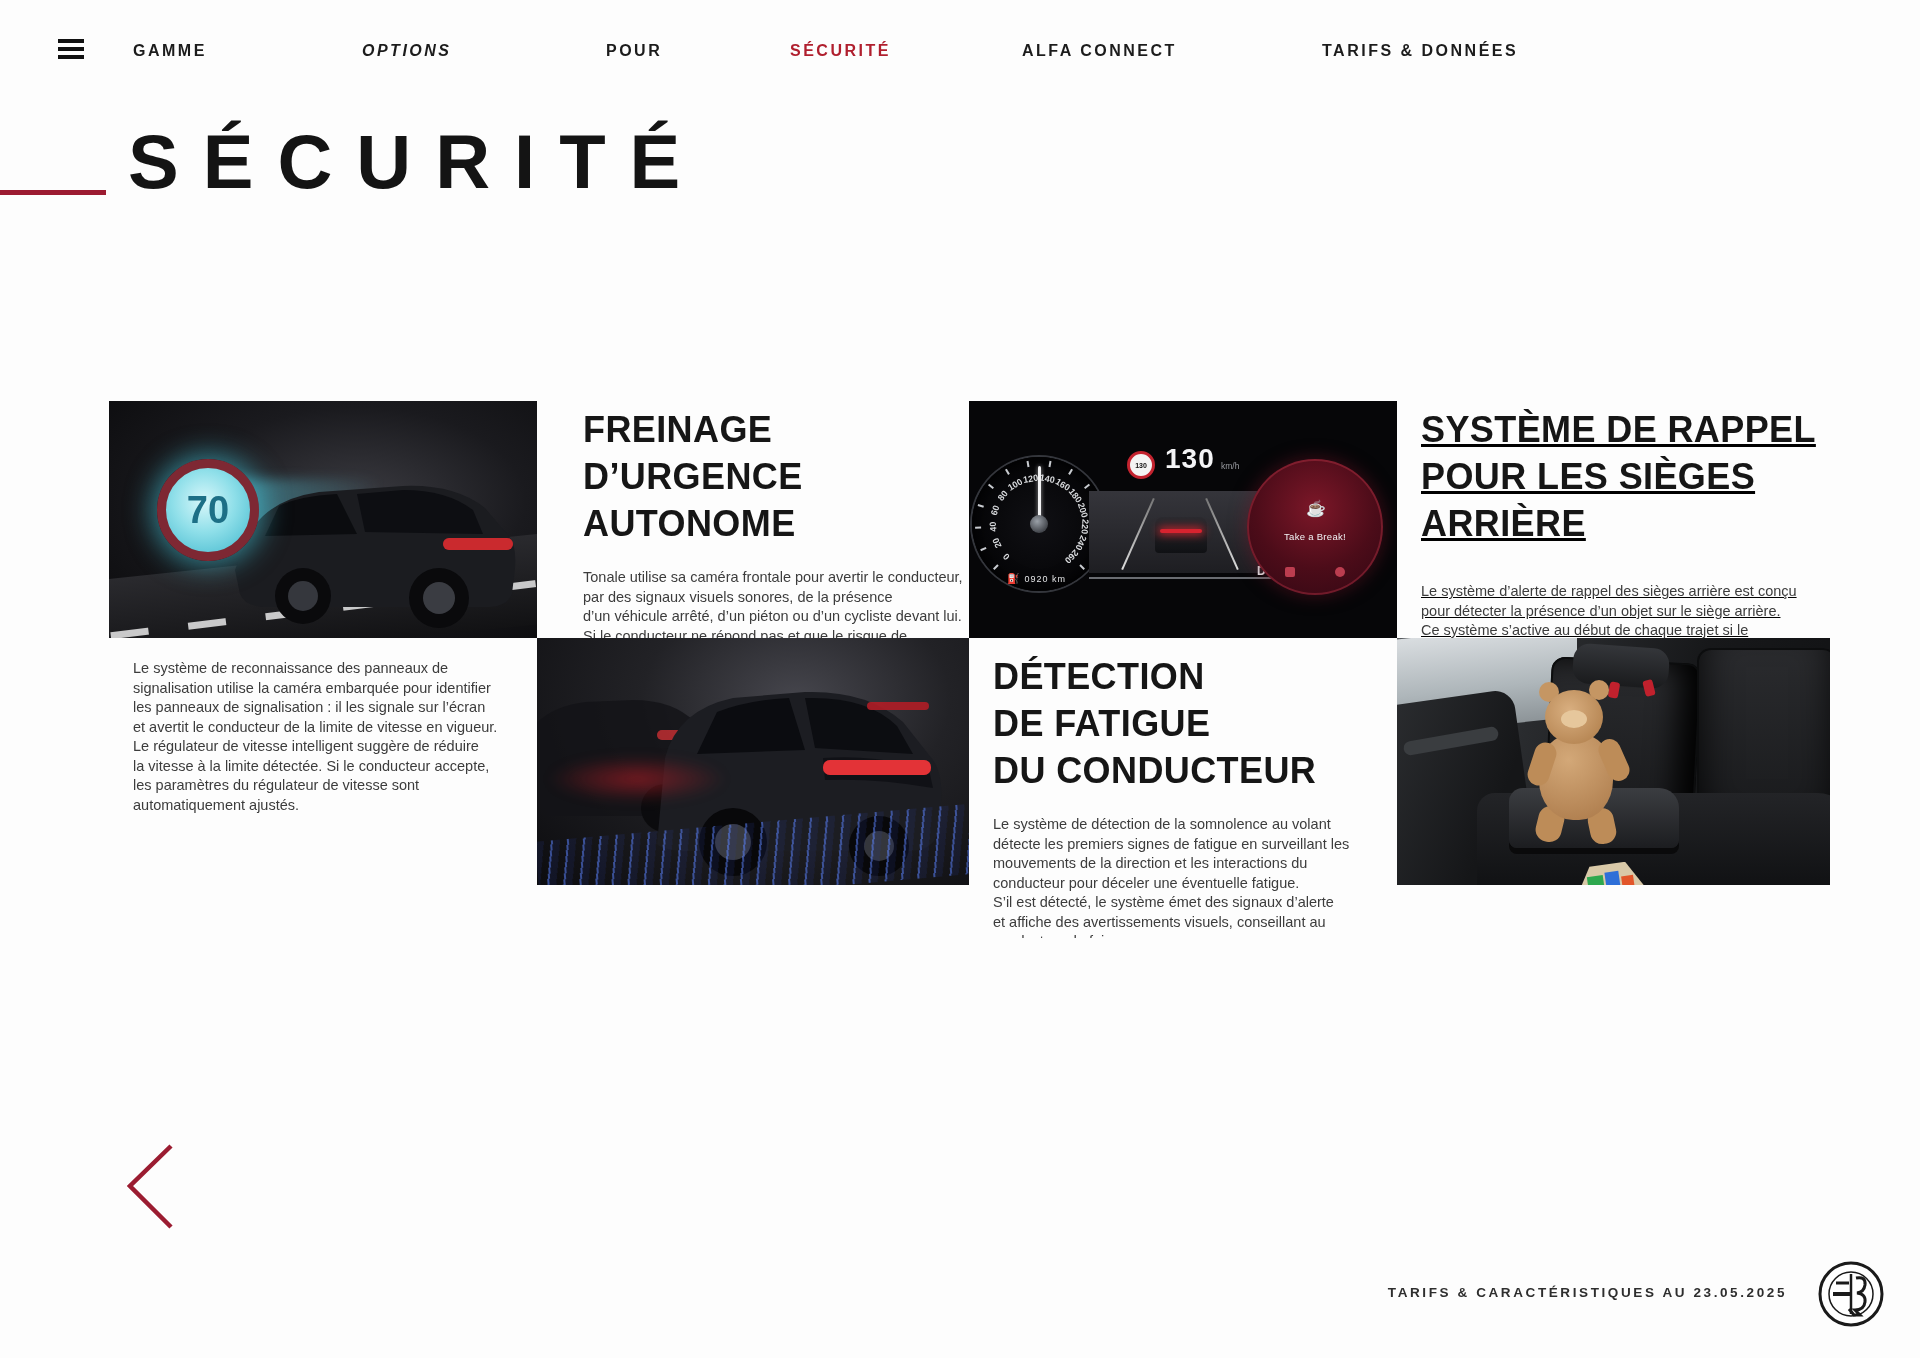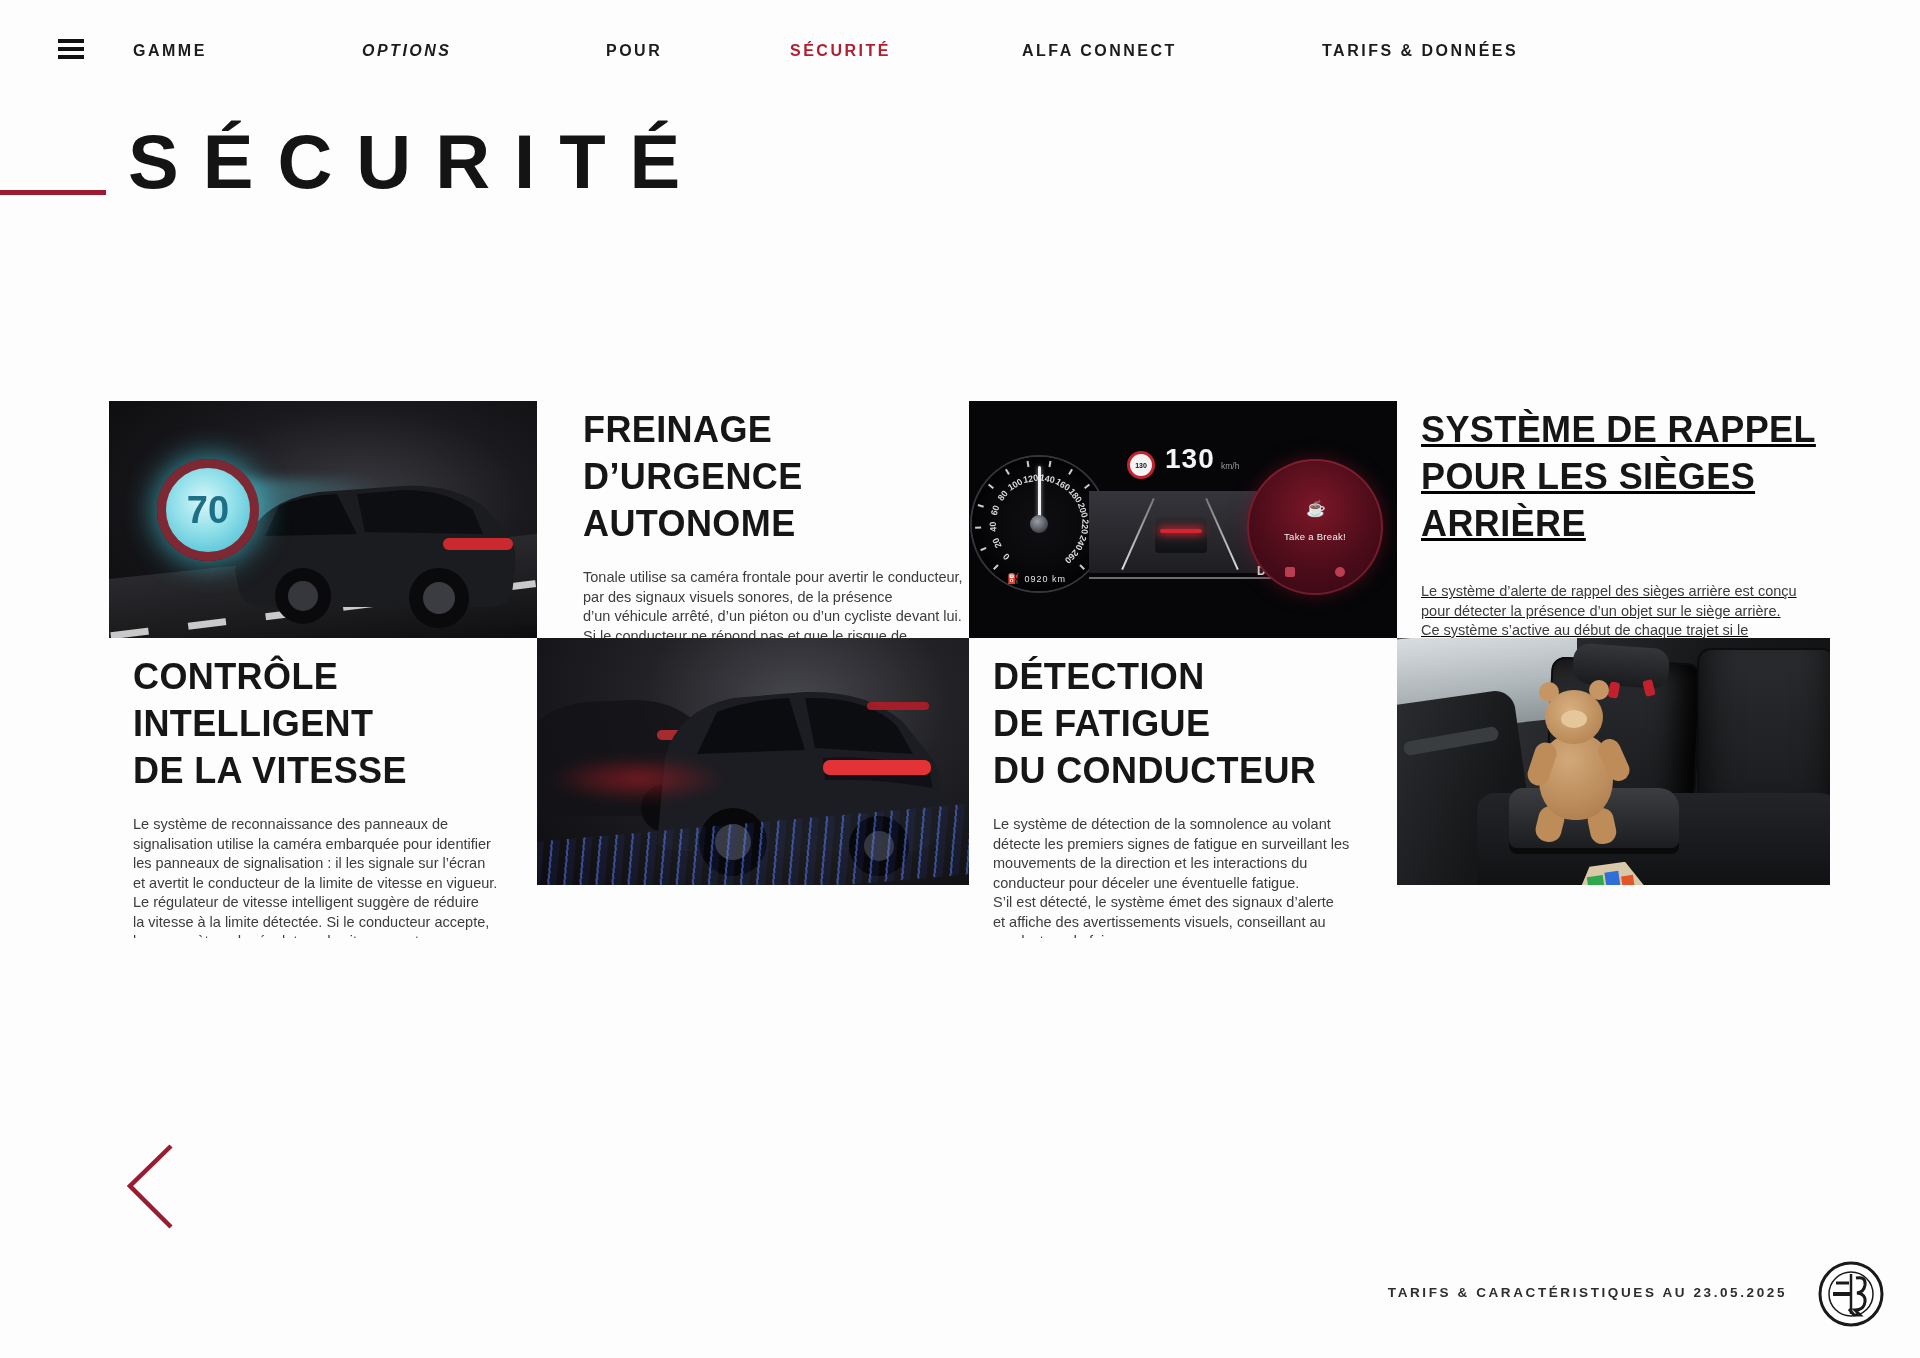--- a/index.html
+++ b/index.html
@@ -192,23 +192,20 @@
 ARRIÈRE</div>
     <div class="feat-body" style="margin-top:35px;">Le système d’alerte de rappel des sièges arrière est conçu
 pour détecter la présence d’un objet sur le siège arrière.
 Ce système s’active au début de chaque trajet si le
 conducteur ouvre une porte arrière. À la fin du trajet, lorsque
 le véhicule est éteint, le dispositif alerte et rappelle au conduc-
 teur de vérifier la cabine arrière avant de quitter le véhicule.</div>
   </div>
 
   <div class="cell txt-cell r2" style="left:109px;top:638px;width:428px;height:300px;">
-    <div class="feat-heading">CONTRÔLE
-INTELLIGENT
-DE LA VITESSE</div>
     <div class="feat-body">Le système de reconnaissance des panneaux de
 signalisation utilise la caméra embarquée pour identifier
 les panneaux de signalisation : il les signale sur l’écran
 et avertit le conducteur de la limite de vitesse en vigueur.
 Le régulateur de vitesse intelligent suggère de réduire
 la vitesse à la limite détectée. Si le conducteur accepte,
 les paramètres du régulateur de vitesse sont
 automatiquement ajustés.</div>
   </div>
 

